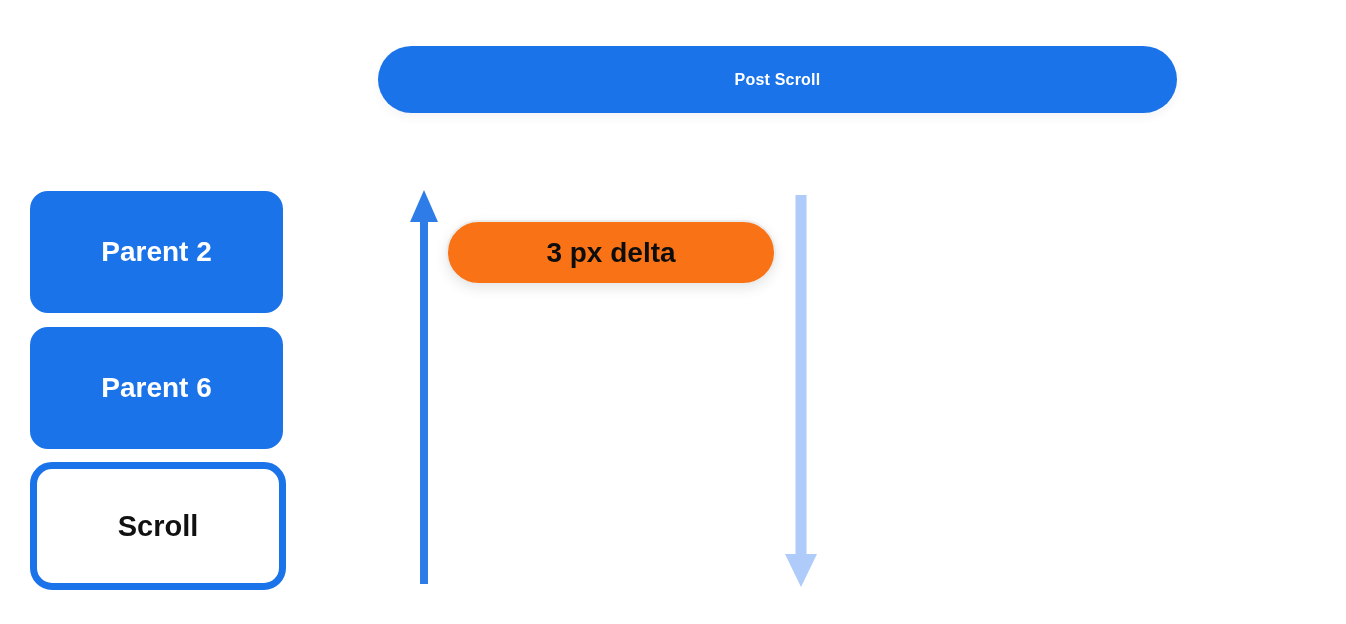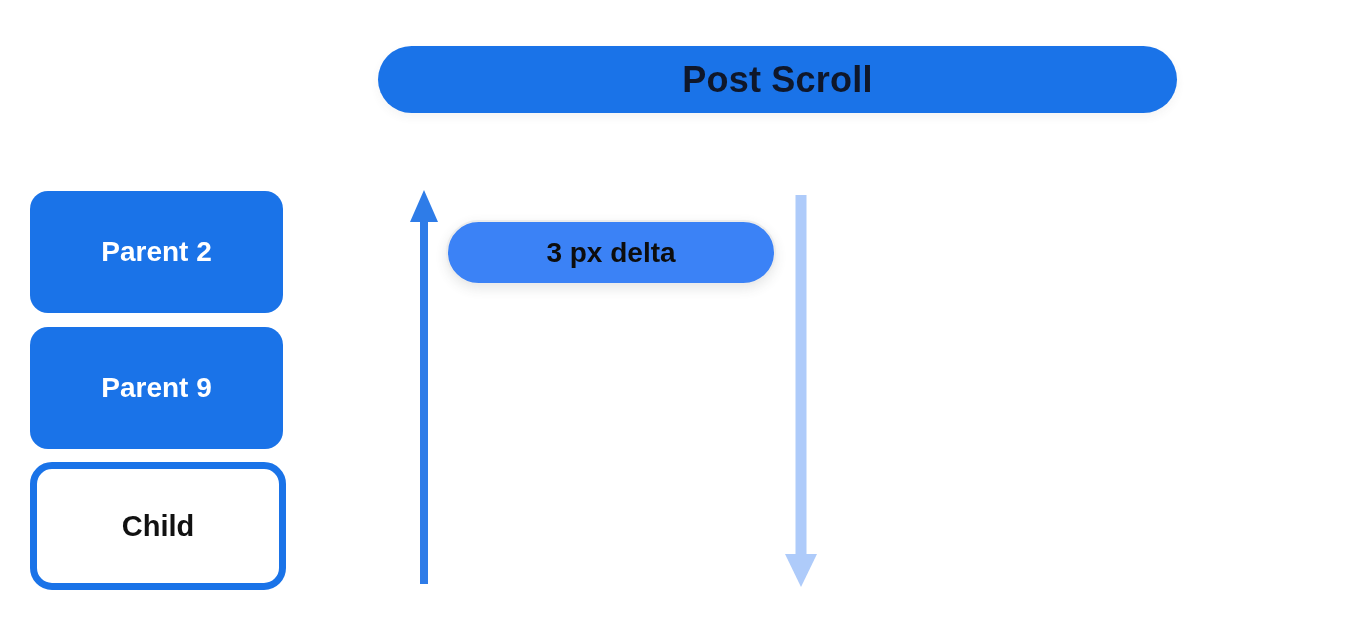--- a/index.html
+++ b/index.html
@@ -23,22 +23,22 @@
     width: 799px;
     height: 67px;
     background: #1a73e8;
     border-radius: 34px;
     display: flex;
     align-items: center;
     justify-content: center;
     box-shadow: 0 4px 10px rgba(60,64,67,0.06);
   }
   .banner span {
-    color: #0f172a;
-    font-size: 36px;
+    color: #ffffff;
+    font-size: 16px;
     font-weight: 700;
     letter-spacing: 0.2px;
   }
   
   .box {
     position: absolute;
     left: 30px;
     width: 253px;
     display: flex;
     align-items: center;
@@ -83,21 +83,21 @@
     display: flex;
     align-items: center;
     justify-content: center;
     box-sizing: border-box;
   }
   .pill.white {
     left: 446px;
     top: 220px;
     width: 330px;
     height: 65px;
-    background: #3b82f6;
+    background: #f97316;
     border: 2px solid #ececec;
     border-radius: 33px;
     box-shadow: 0 4px 12px rgba(60,64,67,0.12);
   }
   .pill.white span {
     color: #0d0d0d;
     font-size: 28px;
     font-weight: 600;
   }
   .pill.blue {
@@ -120,24 +120,24 @@
 <div class="canvas">
 
   <div class="banner">
     <span>Post Scroll</span>
   </div>
 
   <div class="box filled parent2">
     <span>Parent 2</span>
   </div>
   <div class="box filled parent1">
-    <span>Parent 9</span>
+    <span>Parent 6</span>
   </div>
   <div class="box outlined child">
-    <span>Child</span>
+    <span>Scroll</span>
   </div>
 
   <svg class="arrow-svg up-arrow" width="32" height="396" viewBox="0 0 32 396" aria-hidden="true">
     <rect x="12" y="26" width="8" height="368" fill="#2e7ce8"></rect>
     <polygon points="16,0 2,32 30,32" fill="#2e7ce8"></polygon>
   </svg>
 
   <svg class="arrow-svg down-arrow" width="32" height="392" viewBox="0 0 32 392" aria-hidden="true">
     <rect x="10.5" y="0" width="11" height="362" fill="#aecbfa"></rect>
     <polygon points="16,392 0,359 32,359" fill="#aecbfa"></polygon>

